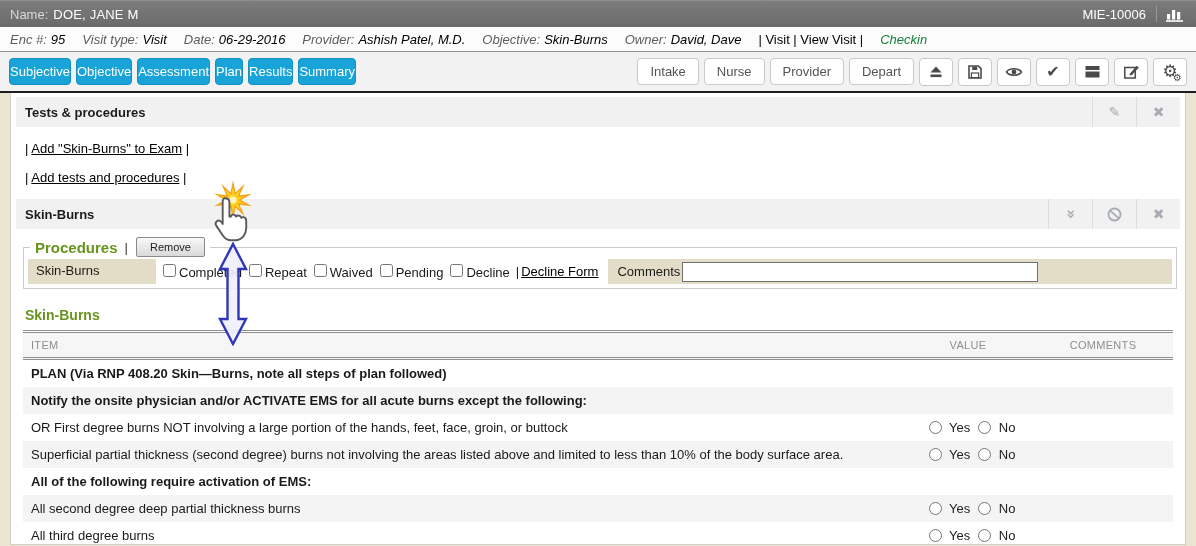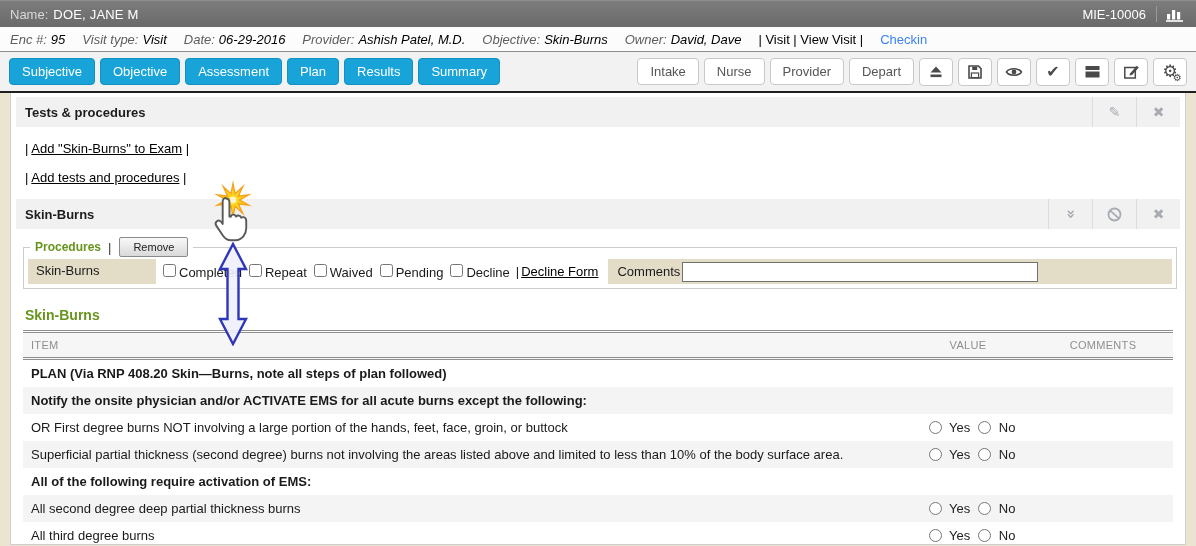--- a/index.html
+++ b/index.html
@@ -30,36 +30,36 @@
     height: 25px;
     background: #fcfcfc;
     border-bottom: 1px solid #8e8e8e;
     display: flex; align-items: center;
     padding: 0 10px;
   }
   .enc-bar .field { margin-right: 17px; white-space: nowrap; font-style: italic; }
   .enc-bar .lbl { color: #5d5d5d; }
   .enc-bar .val { color: #000; margin-left: 4px; }
   .enc-bar .visit-nav { color:#000; margin-right: 17px; white-space:nowrap; }
-  .enc-bar .checkin { color:#3b82f6; }
+  .enc-bar .checkin { color:#15803d;font-style:italic; }
   
   .toolbar {
     height: 41px;
     background: #f2f2f2;
     border-bottom: 2px solid #1e1e1e;
     display: flex; align-items: center;
     padding: 0 9px;
   }
   .tabs { display:flex; }
   .tab-btn {
     background: #18a4d8;
     border: 1px solid #1391c2;
     color: #fff;
     font-family: inherit; font-size: 13px;
-    padding: 5px 12px;
+    padding: 5px 0;
     border-radius: 4px;
     margin-right: 5px;
     cursor: pointer;
   }
   .toolbar-right { margin-left:auto; display:flex; align-items:center; }
   .stage-btn {
     background:#fff; border:1px solid #c9c9c9; border-radius:4px;
     color:#555; font-family:inherit; font-size:13px;
     padding:5px 12px; margin-left:5px; cursor:pointer;
   }
@@ -101,21 +101,21 @@
   .add-link-row { margin: 14px 0 14px 9px; color:#000; }
   .add-link-row a { color:#000; text-decoration: underline; cursor:pointer; }
   .sb-header { margin-top: 10px; }
   
   .proc-fieldset {
     margin: 8px 3px 0 7px;
     border: 1px solid #ccc;
     padding: 2px 4px 4px 4px;
   }
   .proc-legend { display:flex; align-items:center; padding: 0 5px; margin-left: 2px; }
-  .proc-legend .legend-title { color:#67941c; font-weight:bold; font-size:12px; }
+  .proc-legend .legend-title { color:#67941c; font-weight:bold; font-size:15px; }
   .proc-legend .pipe { margin: 0 4px 0 7px; color:#333; }
   .remove-btn {
     font-family: inherit; font-size: 11px; color:#222;
     background: linear-gradient(#f9f9f9,#d9d9d9);
     border: 1px solid #8a8a8a; border-radius: 2px;
     padding: 3px 13px; margin-left: 4px; cursor:pointer;
   }
   .proc-row { display:flex; align-items:stretch; background:#e3ddc7; min-height:25px; }
   .proc-label { width: 128px; padding: 4px 8px; }
   .proc-status { background:#fff; display:flex; align-items:center; padding-right:10px; white-space:nowrap; }

